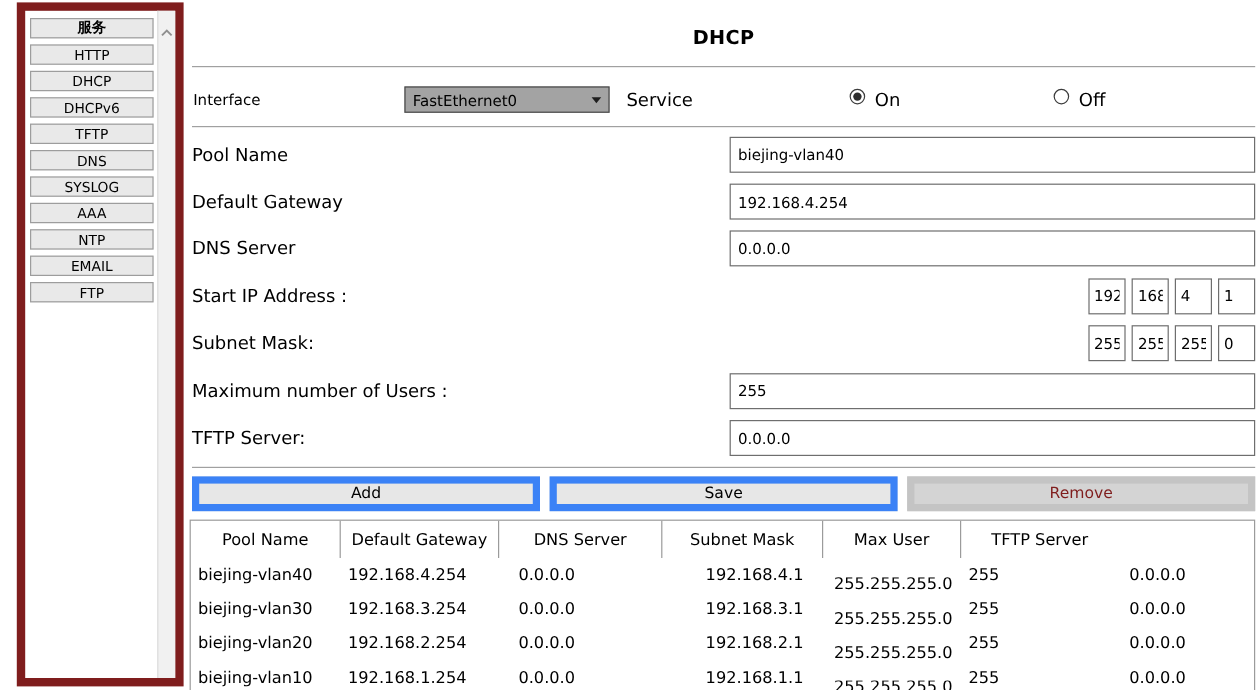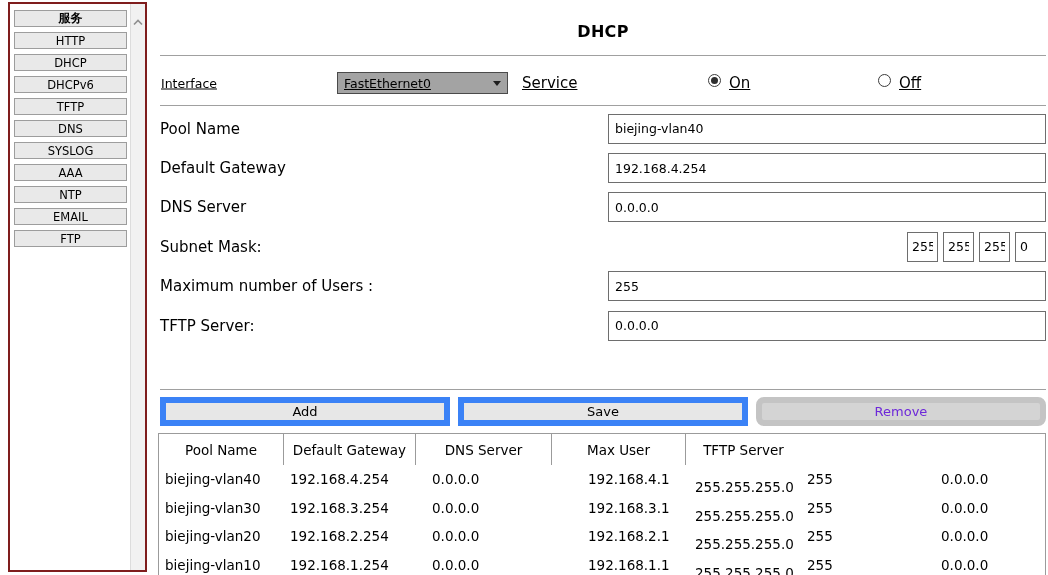--- a/index.html
+++ b/index.html
@@ -1,39 +1,39 @@
 <!DOCTYPE html>
 <html><head>
 <meta charset="utf-8">
 <style>
   html,body { margin:0; padding:0; background:#fff; }
   .screen { position:relative; width:1048px; height:575px; background:#ffffff;
             font-family:"DejaVu Sans","Liberation Sans",sans-serif; color:#000;
             overflow:hidden; }
 
   
-  .sidebar { position:absolute; left:8px; top:2px; width:139px; height:570px;
-             box-sizing:border-box; border:2px solid #7f1d1d; background:#fff; display:flex; }
+  .sidebar { position:absolute; left:14px; top:2px; width:139px; height:570px;
+             box-sizing:border-box; border:7px solid #7f1d1d; background:#fff; display:flex; }
   .side-col { flex:1 1 auto; padding-top:6px; min-width:0; }
   .side-btn { box-sizing:border-box; height:17px; margin:0 3px 5px 4px;
               background:#e9e9e9; border:1px solid #9d9d9d; font-size:11.5px;
               display:flex; align-items:center; justify-content:center; cursor:pointer; }
   .side-btn.hdr { font-weight:bold; font-size:12px; }
   .scrollbar { flex:0 0 15px; background:#f1f1f1; border-left:1px solid #dcdcdc;
                display:flex; justify-content:center; align-items:flex-start;
                padding-top:7px; box-sizing:border-box; }
 
   
   .rule { position:absolute; left:160px; width:886px; height:1px; background:#a0a0a0; }
   .title { position:absolute; top:22px; left:160px; width:886px; text-align:center;
            font-size:16px; font-weight:600; letter-spacing:.3px; }
 
   
   .iface-row { position:absolute; top:70px; left:160px; width:886px; height:26px; }
-  .iface-row > * { position:absolute; top:50%; transform:translateY(-50%);text-decoration:underline; }
+  .iface-row > * { position:absolute; top:50%; transform:translateY(-50%); }
   .lbl-sm { left:1px; font-size:12.5px; }
   .dropdown { left:177px; width:171px; height:22px; box-sizing:border-box;
               background:#a3a3a3; border:1px solid #4a4a4a; display:flex;
               align-items:center; font-size:12.5px; padding:0 6px; cursor:pointer; }
   .dd-arrow { margin-left:auto; width:0; height:0; border-left:4px solid transparent;
               border-right:4px solid transparent; border-top:5px solid #1e1e1e; }
   .svc-label { left:362px; font-size:15px; }
   .radio-opt { display:flex; align-items:flex-start; gap:8px; font-size:15px; cursor:pointer; }
   .radio-opt.on  { left:548px; }
   .radio-opt.off { left:718px; }
@@ -50,21 +50,21 @@
             border:1px solid #6e6e6e; background:#fff; font-family:inherit;
             font-size:12.5px; padding:0 6px; color:#000; }
   .octets { margin-left:auto; display:flex; gap:5px; }
   .octet  { width:31px; height:30px; box-sizing:border-box; border:1px solid #6e6e6e;
             font-family:inherit; font-size:12.5px; padding:0 4px; color:#000; }
 
   
   .btn-row { position:absolute; top:397px; left:160px; width:886px; display:flex; gap:8px; }
   .btn { flex:1 1 0; height:29px; box-sizing:border-box; background:#e7e7e7;
          border:6px solid #3b82f6; font-family:inherit; font-size:13px; color:#000; cursor:pointer; }
-  .btn.disabled { background:#d4d4d4; color:#6d28d9; border-color:#c4c4c4;border-radius:8px; }
+  .btn.disabled { background:#d4d4d4; color:#7f1d1d; border-color:#c4c4c4; }
 
   
   .ptable { position:absolute; top:433px; left:158px; width:888px; box-sizing:border-box;
             border:1px solid #9b9b9b; background:#fff; }
   .thead, .trow { display:grid; grid-template-columns:125px 132px 136px 134px 115px 131px 113px; }
   .thead span { height:31px; box-sizing:border-box; display:flex; align-items:center;
                 justify-content:center; font-size:13.5px; border-right:1px solid #9b9b9b;
                 white-space:nowrap; overflow:hidden; }
   .thead span:last-child { border-right:none; }
   .trow { height:28.5px; }
@@ -131,20 +131,29 @@
     </div>
     <div class="frow">
       <span class="flabel">Default Gateway</span>
       <input class="tinput" value="192.168.4.254" style="">
     </div>
     <div class="frow">
       <span class="flabel">DNS Server</span>
       <input class="tinput" value="0.0.0.0" style="">
     </div>
     <div class="frow">
+      <span class="flabel">Start IP Address :</span>
+      <span class="octets">
+        <input class="octet" value="192" style="">
+        <input class="octet" value="168" style="">
+        <input class="octet" value="4" style="">
+        <input class="octet" value="1" style="">
+      </span>
+    </div>
+    <div class="frow">
       <span class="flabel">Subnet Mask:</span>
       <span class="octets">
         <input class="octet" value="255" style="">
         <input class="octet" value="255" style="">
         <input class="octet" value="255" style="">
         <input class="octet" value="0" style="">
       </span>
     </div>
     <div class="frow">
       <span class="flabel">Maximum number of Users :</span>
@@ -161,20 +170,21 @@
     <button class="btn">Add</button>
     <button class="btn">Save</button>
     <button class="btn disabled">Remove</button>
   </div>
 
   <div class="ptable">
     <div class="thead">
       <span>Pool Name</span>
       <span>Default Gateway</span>
       <span>DNS Server</span>
+      <span>Subnet Mask</span>
       <span>Max User</span>
       <span>TFTP Server</span>
     </div>
     <div class="tbody">
 
         <div class="trow">
           <span>biejing-vlan40</span>
           <span>192.168.4.254</span>
           <span>0.0.0.0</span>
           <span>192.168.4.1</span>

